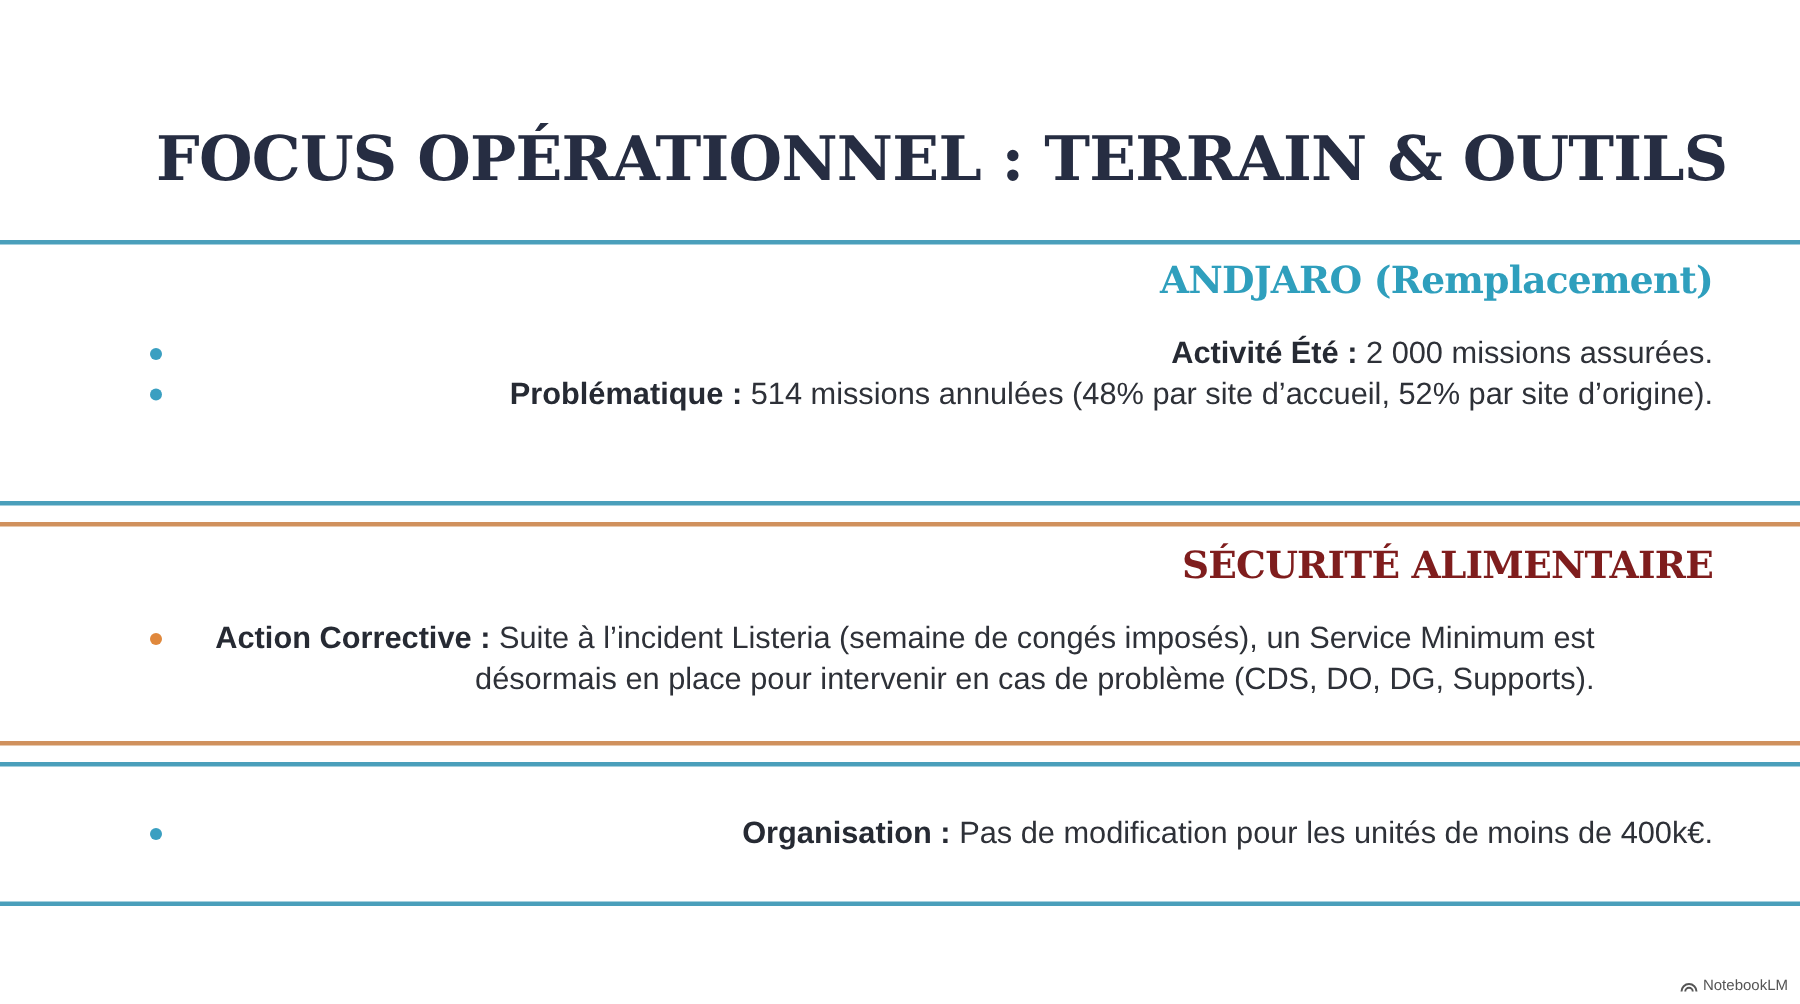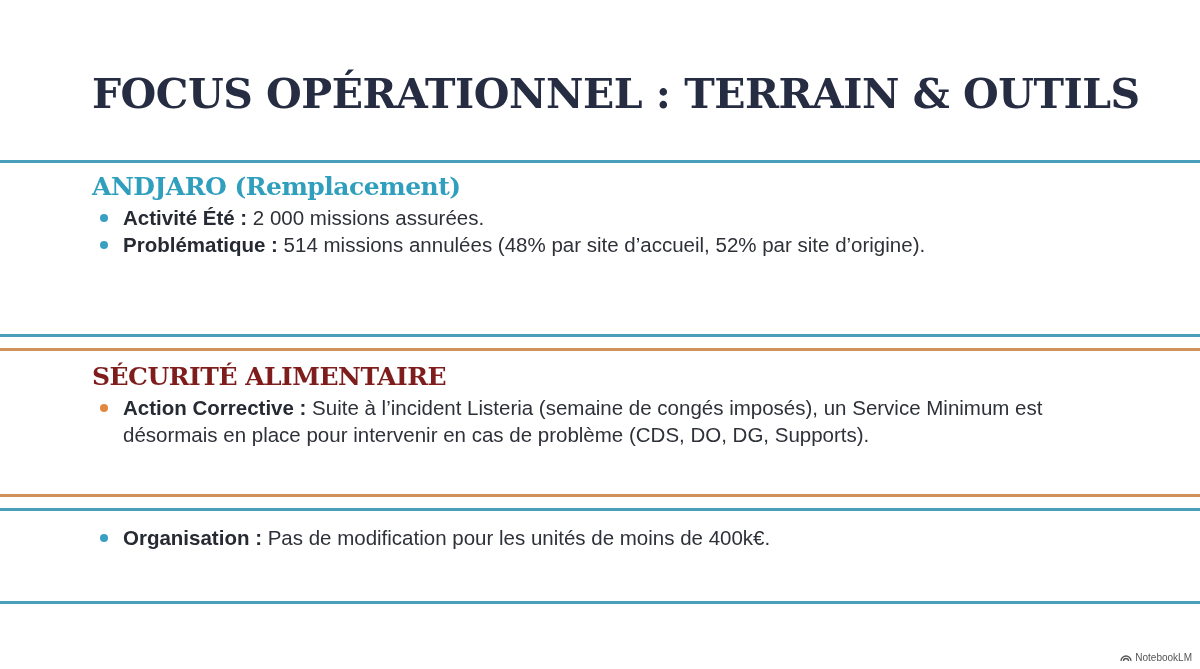--- a/index.html
+++ b/index.html
@@ -1,28 +1,28 @@
 <!DOCTYPE html>
 <html><head>
 <meta charset="utf-8">
 <style>
   html, body { margin:0; padding:0; }
   body { width:1200px; height:669px; background:#ffffff; position:relative; overflow:hidden;
          font-family:"Liberation Sans", sans-serif; color:#2b2f3a; }
-  .title { position:absolute; left:92px; top:70px; margin:0;
+  .title { position:absolute; left:92px; top:70px; margin:12px;
            font-family:"DejaVu Serif", serif; font-weight:bold; font-size:41px; letter-spacing:-0.5px;
            color:#262d42; white-space:nowrap; }
   .rule { position:absolute; left:0; width:1200px; height:3px; }
   .rule.blue { background:#4a9fbb; }
   .rule.orange { background:#d0915d; }
-  .section { position:absolute; left:92px; width:1050px; }
+  .section { position:absolute; left:92px; width:1050px;text-align:right; }
   .sec-title { margin:0; font-family:"DejaVu Serif", serif; font-weight:bold; font-size:25px; letter-spacing:-0.5px; line-height:30px; white-space:nowrap; }
   .sec-title.blue { color:#2f9fbd; }
   .sec-title.orange { color:#7f1d1d; }
-  ul { list-style:none; margin:2px 0 0 0; padding:0; }
+  ul { list-style:none; margin:20px 0 0 0; padding:0; }
   li { position:relative; padding-left:31px; font-size:20.5px; line-height:27px; color:#2e3138; }
   li .dot { position:absolute; left:8px; top:10px; width:8px; height:8px; border-radius:50%; }
   li .dot.blue { background:#3a9fc1; }
   li .dot.orange { background:#e0883c; }
   li b { font-weight:bold; color:#262a33; }
   .watermark { position:absolute; right:8px; bottom:6px; font-size:10px; color:#555; display:flex; align-items:center; gap:3px; }
   .watermark svg { display:block; }
 </style>
 </head>
 <body>

